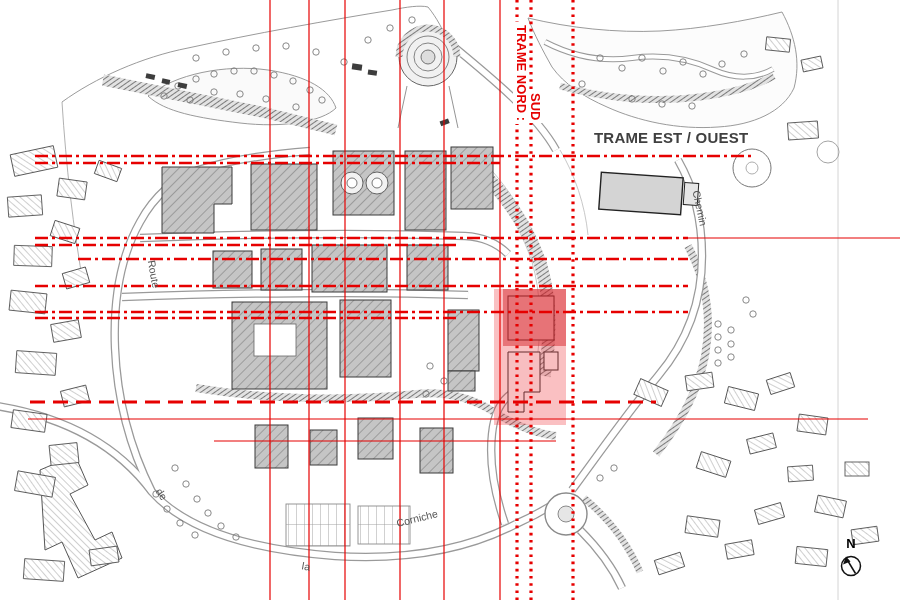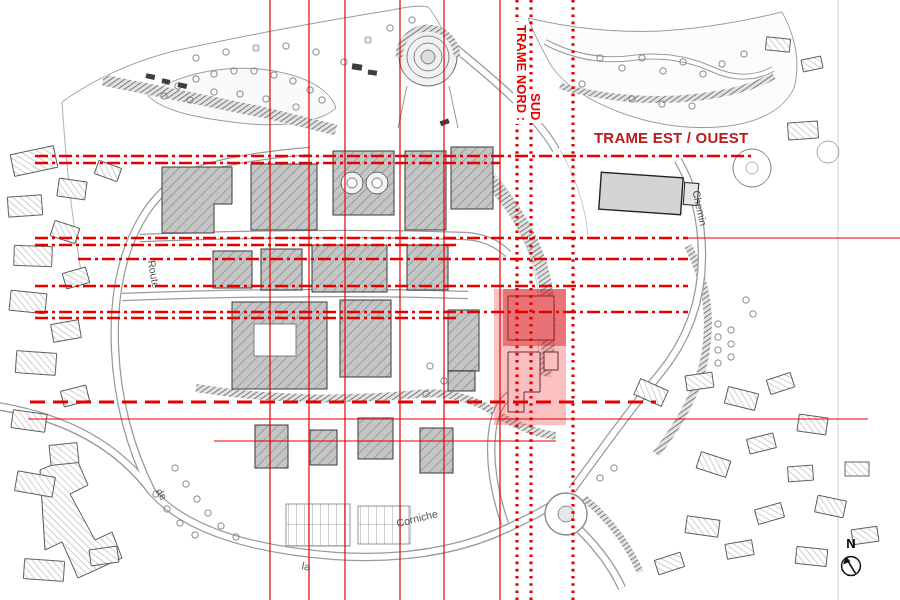--- a/index.html
+++ b/index.html
@@ -293,21 +293,21 @@
       <line x1="400" y1="0" x2="400" y2="600" class="v-solid" stroke="#e60000"></line>
       <line x1="444" y1="0" x2="444" y2="600" class="v-solid" stroke="#e60000"></line>
       <line x1="500" y1="0" x2="500" y2="600" class="v-solid" stroke="#e60000"></line>
       <line x1="517" y1="0" x2="517" y2="600" class="v-dotted" stroke="#e60000"></line>
       <line x1="531" y1="0" x2="531" y2="600" class="v-dotted" stroke="#e60000"></line>
       <line x1="573" y1="0" x2="573" y2="600" class="v-dotted" stroke="#e60000"></line>
     </svg>
 
   <div class="lbl trame-ns ns-l1" style="color: rgb(230, 0, 0);">TRAME NORD :</div>
   <div class="lbl trame-ns ns-l2" style="color: rgb(230, 0, 0);">SUD</div>
-  <div class="lbl trame-eo" style="color: #b91c1c;">TRAME EST / OUEST</div>
+  <div class="lbl trame-eo" style="color: #404040;">TRAME EST / OUEST</div>
 
   <div class="street" style="left:140px;top:268px;transform:rotate(80deg);">Route</div>
   <div class="street" style="left:156px;top:488px;transform:rotate(55deg);">de</div>
   <div class="street" style="left:302px;top:560px;transform:rotate(10deg);">la</div>
   <div class="street" style="left:396px;top:512px;transform:rotate(-14deg);">Corniche</div>
   <div class="street" style="left:682px;top:202px;transform:rotate(78deg);">Chemin</div>
 
   <div class="north">
     <div class="north-n">N</div>
     <svg width="26" height="30" viewBox="0 0 26 30">

